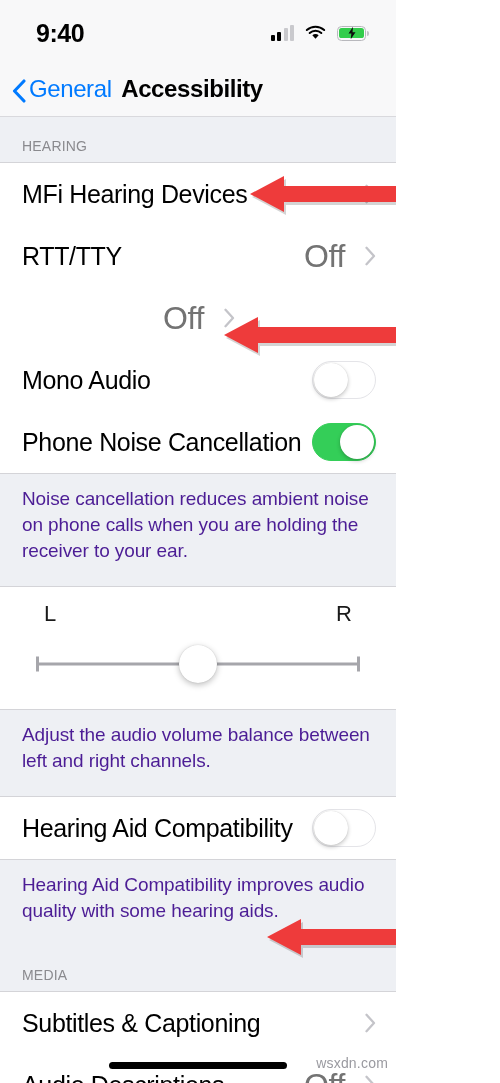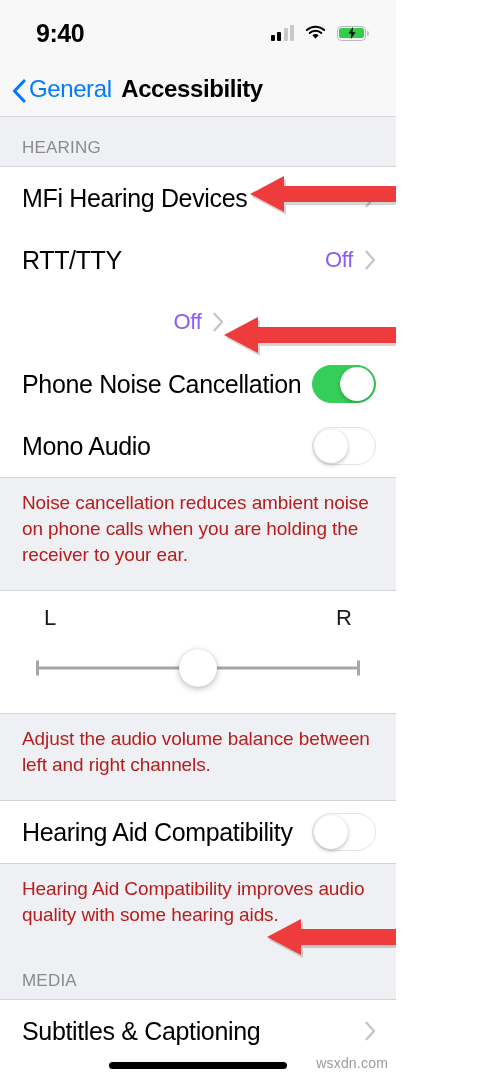--- a/index.html
+++ b/index.html
@@ -134,21 +134,21 @@
     font-weight: bold;
     color: #000;
     letter-spacing: -0.4px;
     pointer-events: none;
   }
 
   
   .content { background: #eef0f4; }
 
   .section-header {
-    font-size: 17px;
+    font-size: 14px;
     color: #8a8a8e;
     letter-spacing: 0.2px;
     padding: 21px 8px 8px 22px;
     background: #eef0f4;
   }
 
   .group {
     background: #ffffff;
     border-top: 0.5px solid #d4d4d8;
     border-bottom: 0.5px solid #d4d4d8;
@@ -177,24 +177,24 @@
   .row:last-child:after { display: none; }
 
   .row-label {
     font-size: 25px;
     color: #000;
     letter-spacing: -0.35px;
     flex: 1;
     white-space: nowrap;
   }
   .row-value {
-    font-size: 22px;
-    color: #8b5cf6;
+    font-size: 32px;
+    color: #737373;
     letter-spacing: -0.35px;
-    margin-right: 12px;
+    margin-right: 20px;
   }
   .chev {
     width: 11px;
     height: 20px;
     flex: none;
   }
 
   
   .toggle {
     position: relative;
@@ -222,21 +222,21 @@
     background: #fff;
     box-shadow: 0 2px 4px rgba(0,0,0,0.22), 0 0 1px rgba(0,0,0,0.18);
   }
   .toggle.off .knob { left: 1px; }
   .toggle.on  .knob { right: 1px; }
 
   
   .note {
     font-size: 19px;
     line-height: 26px;
-    color: #b91c1c;
+    color: #4c1d95;
     padding: 12px 22px 22px 22px;
     background: #eef0f4;
     letter-spacing: -0.1px;
   }
 
   
   .balance-block {
     background: #fff;
     border-top: 0.5px solid #d4d4d8;
     border-bottom: 0.5px solid #d4d4d8;
@@ -377,29 +377,29 @@
       </div>
 
       <div class="row">
         <span class="row-value">Off</span>
         <svg class="chev" viewBox="0 0 11 20">
           <path d="M1.5 1.8 L9 10 L1.5 18.2" stroke="#c4c4c9" stroke-width="2.3" fill="none" stroke-linecap="round" stroke-linejoin="round"></path>
         </svg>
       </div>
 
       <div class="row">
+        <span class="row-label">Mono Audio</span>
+        <span class="toggle off">
+            <span class="knob"></span>
+          </span>
+      </div>
+
+      <div class="row">
         <span class="row-label">Phone Noise Cancellation</span>
         <span class="toggle on">
-            <span class="knob"></span>
-          </span>
-      </div>
-
-      <div class="row">
-        <span class="row-label">Mono Audio</span>
-        <span class="toggle off">
             <span class="knob"></span>
           </span>
       </div>
 
     </div>
 
     <div class="note">Noise cancellation reduces ambient noise on phone calls when you are holding the receiver to your ear.</div>
 
     <div class="balance-block">
       <div class="lr-row">

